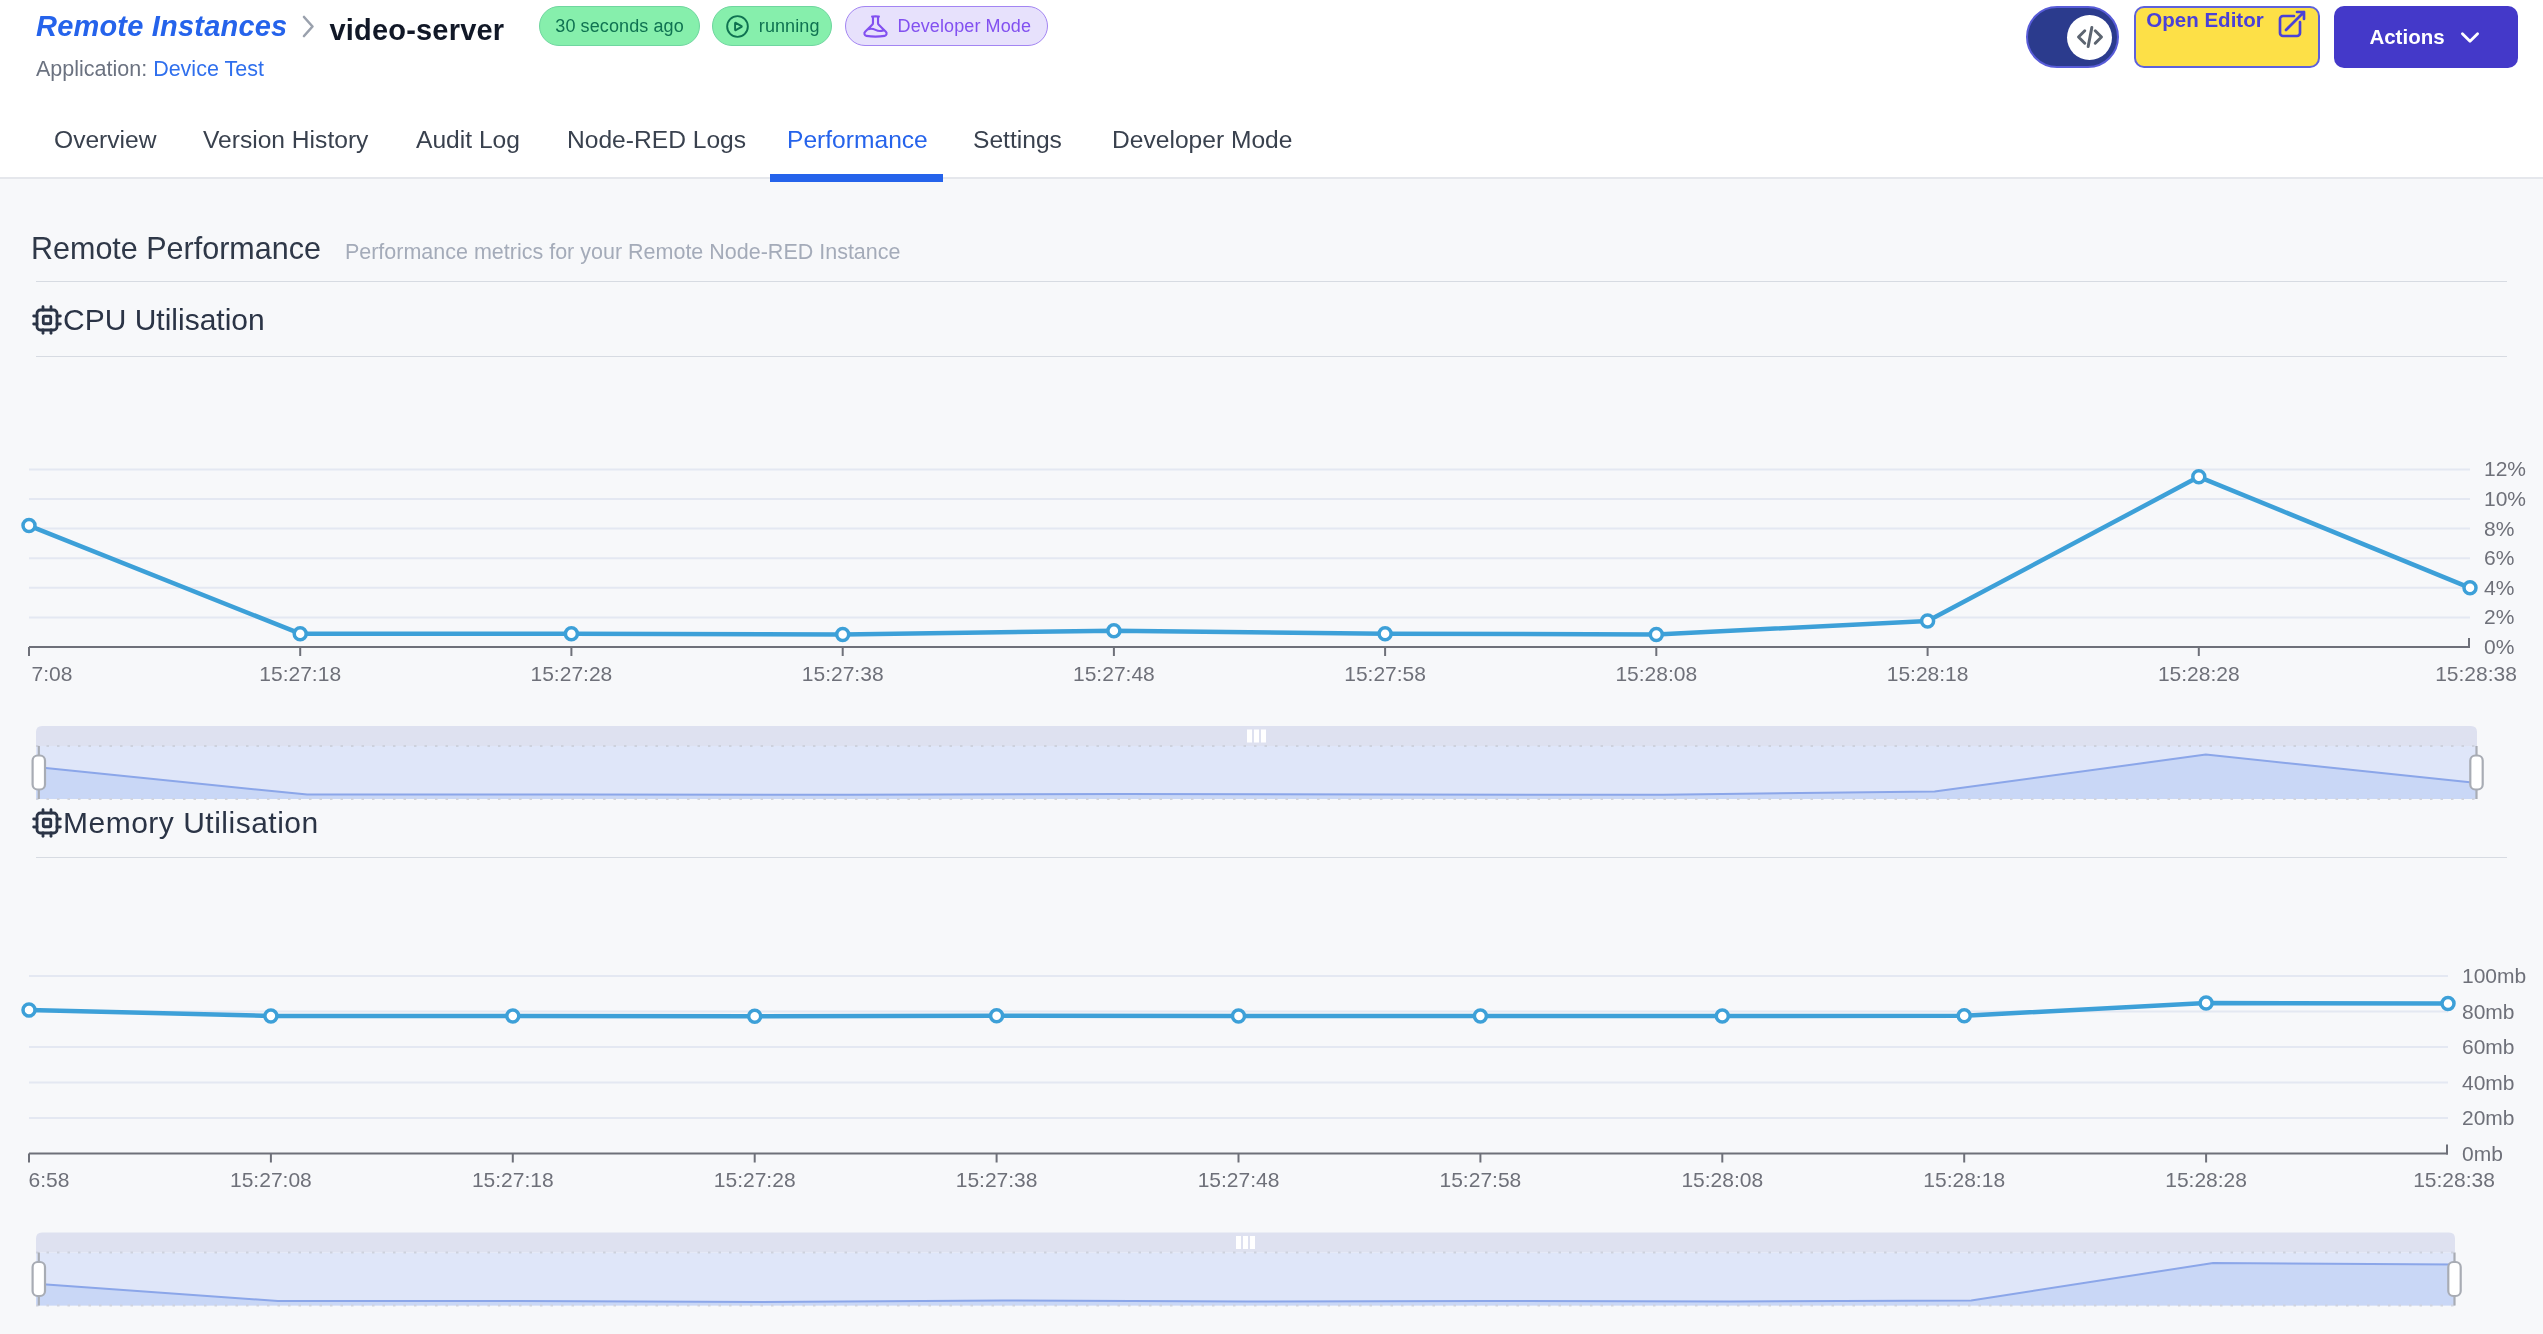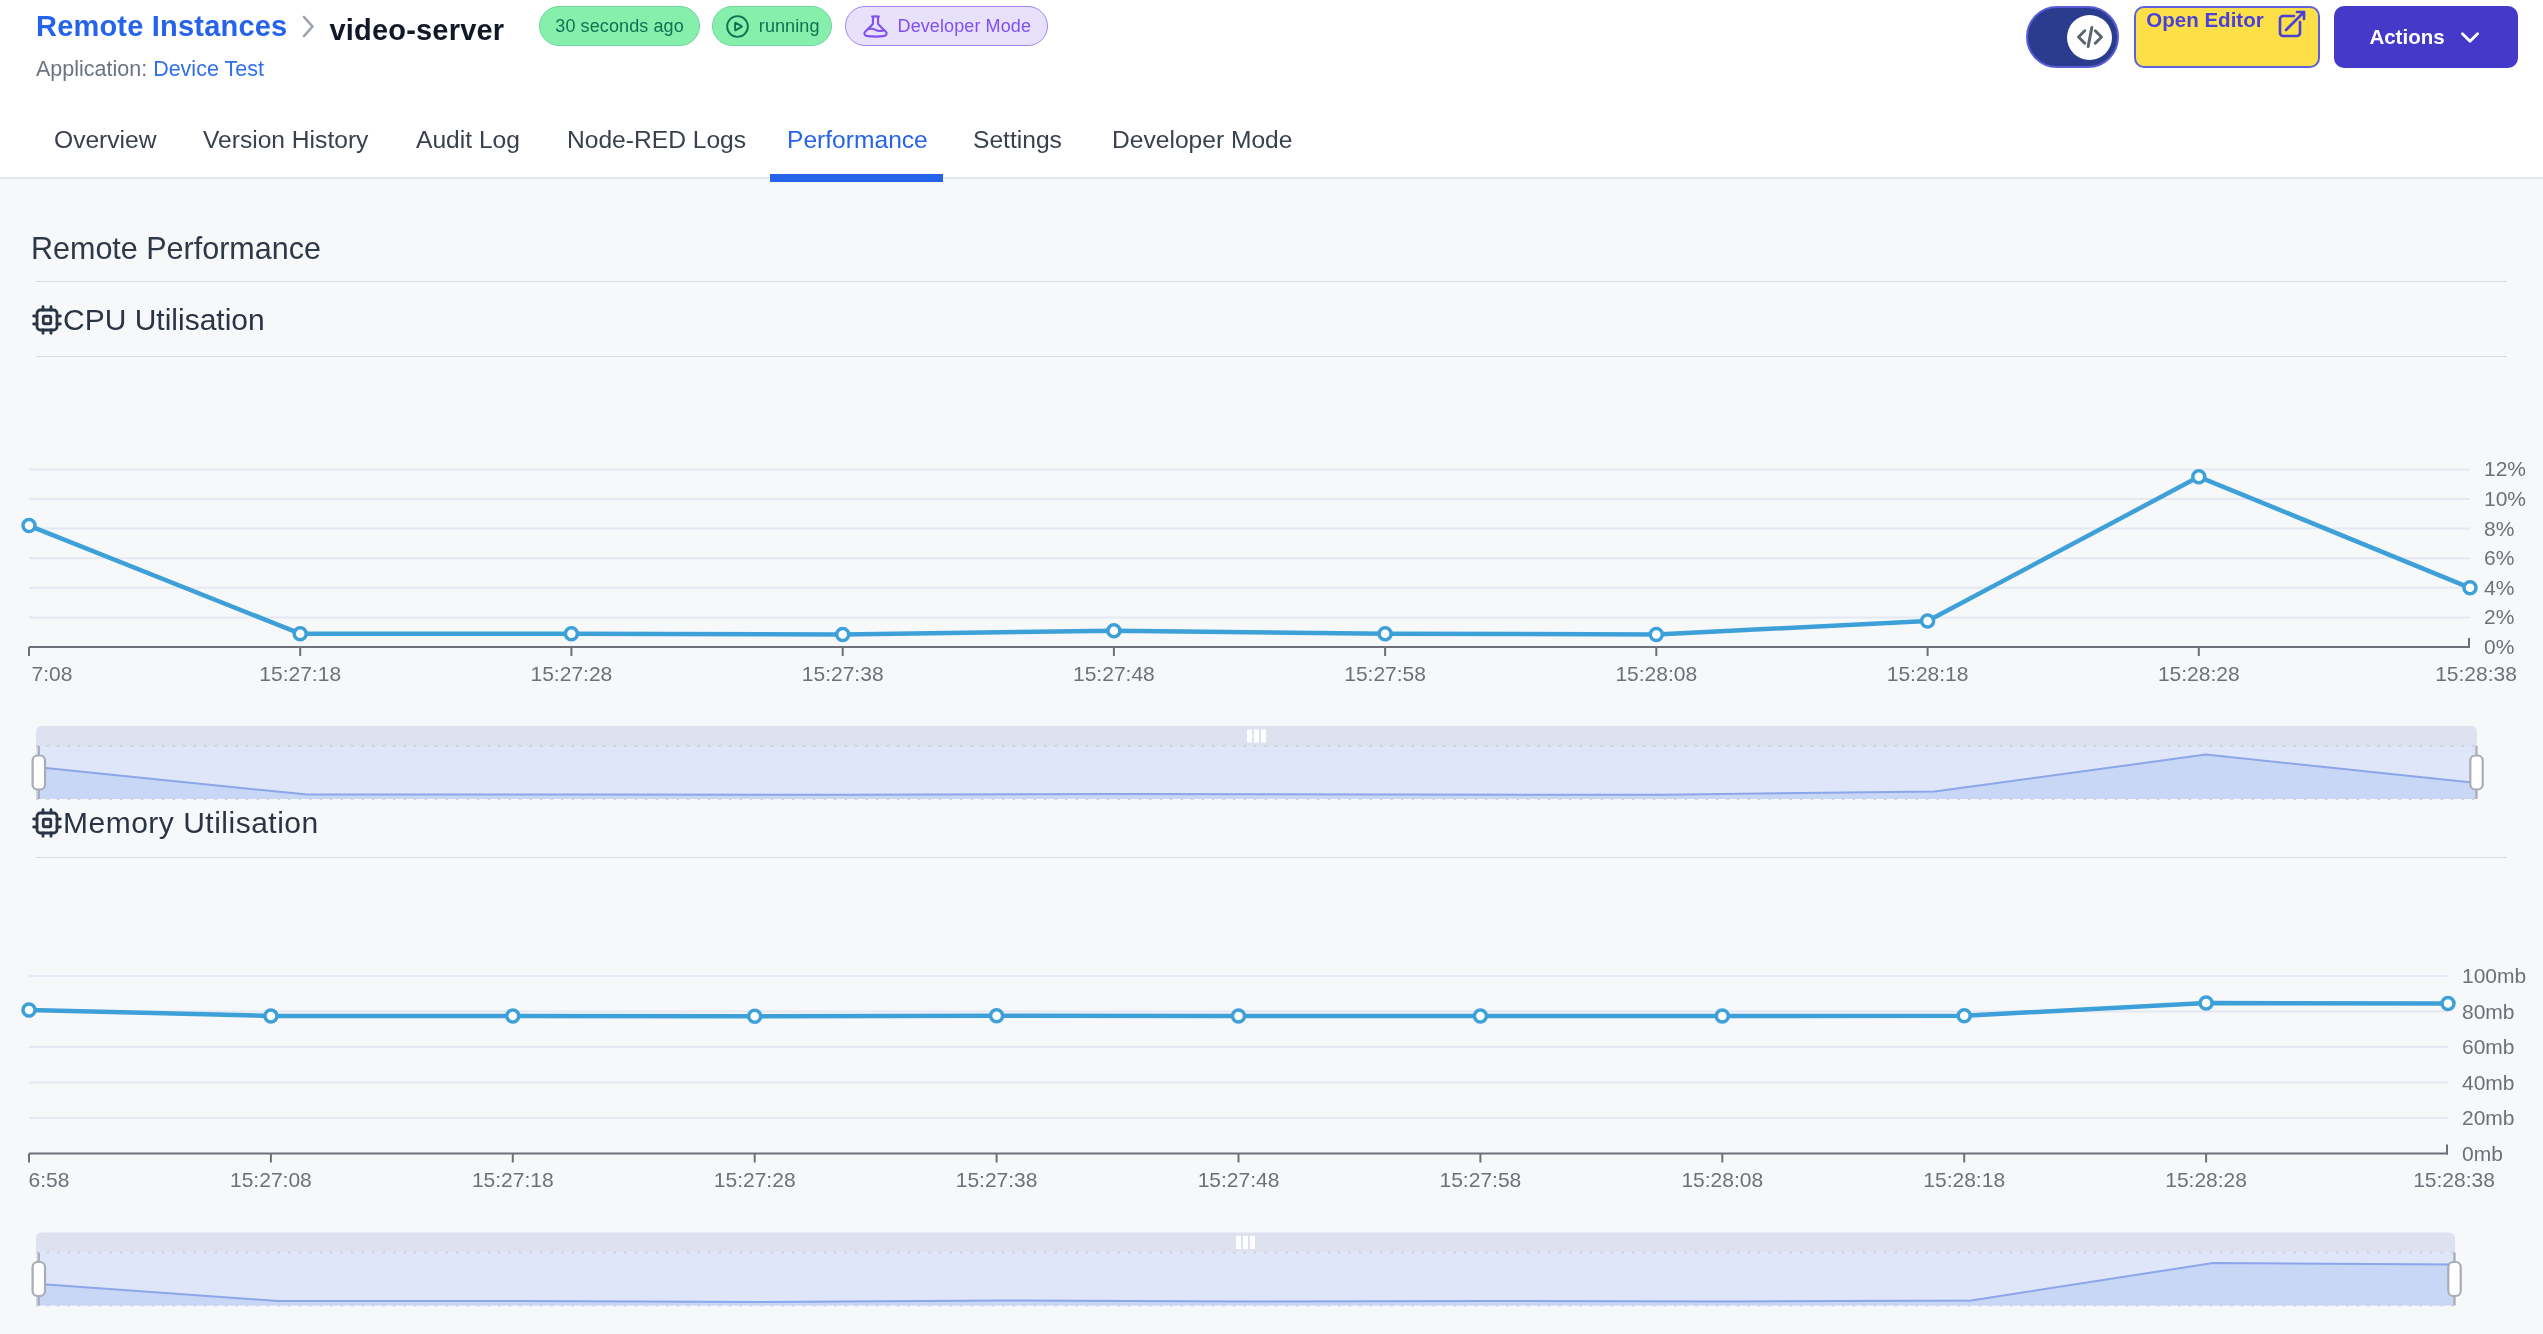--- a/index.html
+++ b/index.html
@@ -1,20 +1,20 @@
 <!DOCTYPE html>
 <html><head>
 <meta charset="utf-8">
 <style>
 * { margin:0; padding:0; box-sizing:border-box; }
 html,body { width:2543px; height:1334px; font-family:"Liberation Sans",sans-serif; background:#f7f8fa; overflow:hidden; position:relative; }
 .abs { position:absolute; }
 .header { position:absolute; left:0; top:0; width:2543px; height:179px; background:#fff; border-bottom:2px solid #e5e7ec; }
 .crumbrow { position:absolute; left:36px; top:5px; height:42px; display:flex; align-items:center; }
-.crumb { font-size:29px; font-weight:700; color:#2563eb; letter-spacing:0.2px; }
+.crumb { font-size:29px; font-weight:700; color:#2563eb; letter-spacing:0.2px;font-style:italic; }
 
 .iname { font-size:29px; font-weight:700; color:#111827; letter-spacing:0.2px;margin-top:9px; }
 .pill { height:40px; border-radius:20px; display:flex; align-items:center; font-size:18px; font-weight:500; letter-spacing:0.1px; }
 .pill-green { background:#86efac; border:1.5px solid #6fd69f; color:#0f7251; }
 .pill-purple { background:#e7e1fc; border:1.5px solid #a385f2; color:#8250f0; }
 .approw { position:absolute; left:36px; top:57px; font-size:21.5px; color:#6b7280; }
 .approw a { color:#2f6fed; text-decoration:none; }
 .tab { position:absolute; top:121px; font-size:24.6px; color:#39414e; line-height:38px; white-space:nowrap; }
 .tab.active { color:#2563eb; }
 .underline { position:absolute; left:770px; top:174px; width:173px; height:7.5px; background:#2563eb; z-index:3; }
@@ -72,20 +72,21 @@
   <div class="btn-open">Open Editor <svg width="32" height="32" viewBox="0 0 24 24" fill="none" stroke="#4a41d8" stroke-width="2" stroke-linecap="round" stroke-linejoin="round">
         <path d="M13.5 6H5.25A2.25 2.25 0 0 0 3 8.25v10.5A2.25 2.25 0 0 0 5.25 21h10.5A2.25 2.25 0 0 0 18 18.75V10.5"></path>
         <path d="M7.5 16.5 21 3m0 0h-5.25M21 3v5.25"></path>
       </svg></div>
   <div class="btn-actions">Actions <svg width="26" height="26" viewBox="0 0 24 24" fill="none" stroke="#fff" stroke-width="2.6" stroke-linecap="round" stroke-linejoin="round">
         <path d="m5 9 7 7 7-7"></path>
       </svg></div>
 </div>
 <div class="sect-title">
     <span class="t1">Remote Performance</span>
+    <span class="t2">Performance metrics for your Remote Node-RED Instance</span>
   </div>
 <div class="hr1"></div>
 <div class="rowhead" style="top:303px;">
     <svg width="32" height="32" viewBox="0 0 24 24" fill="none" stroke="#2b3446" stroke-width="2.1" stroke-linecap="round" stroke-linejoin="round">
       <rect x="4.5" y="4.5" width="15" height="15" rx="2.5"></rect>
       <rect x="9.2" y="9.2" width="5.6" height="5.6" rx="1"></rect>
       <path d="M9 2v2.5"></path>
       <path d="M15 2v2.5"></path>
       <path d="M9 19.5V22"></path>
       <path d="M15 19.5V22"></path>

